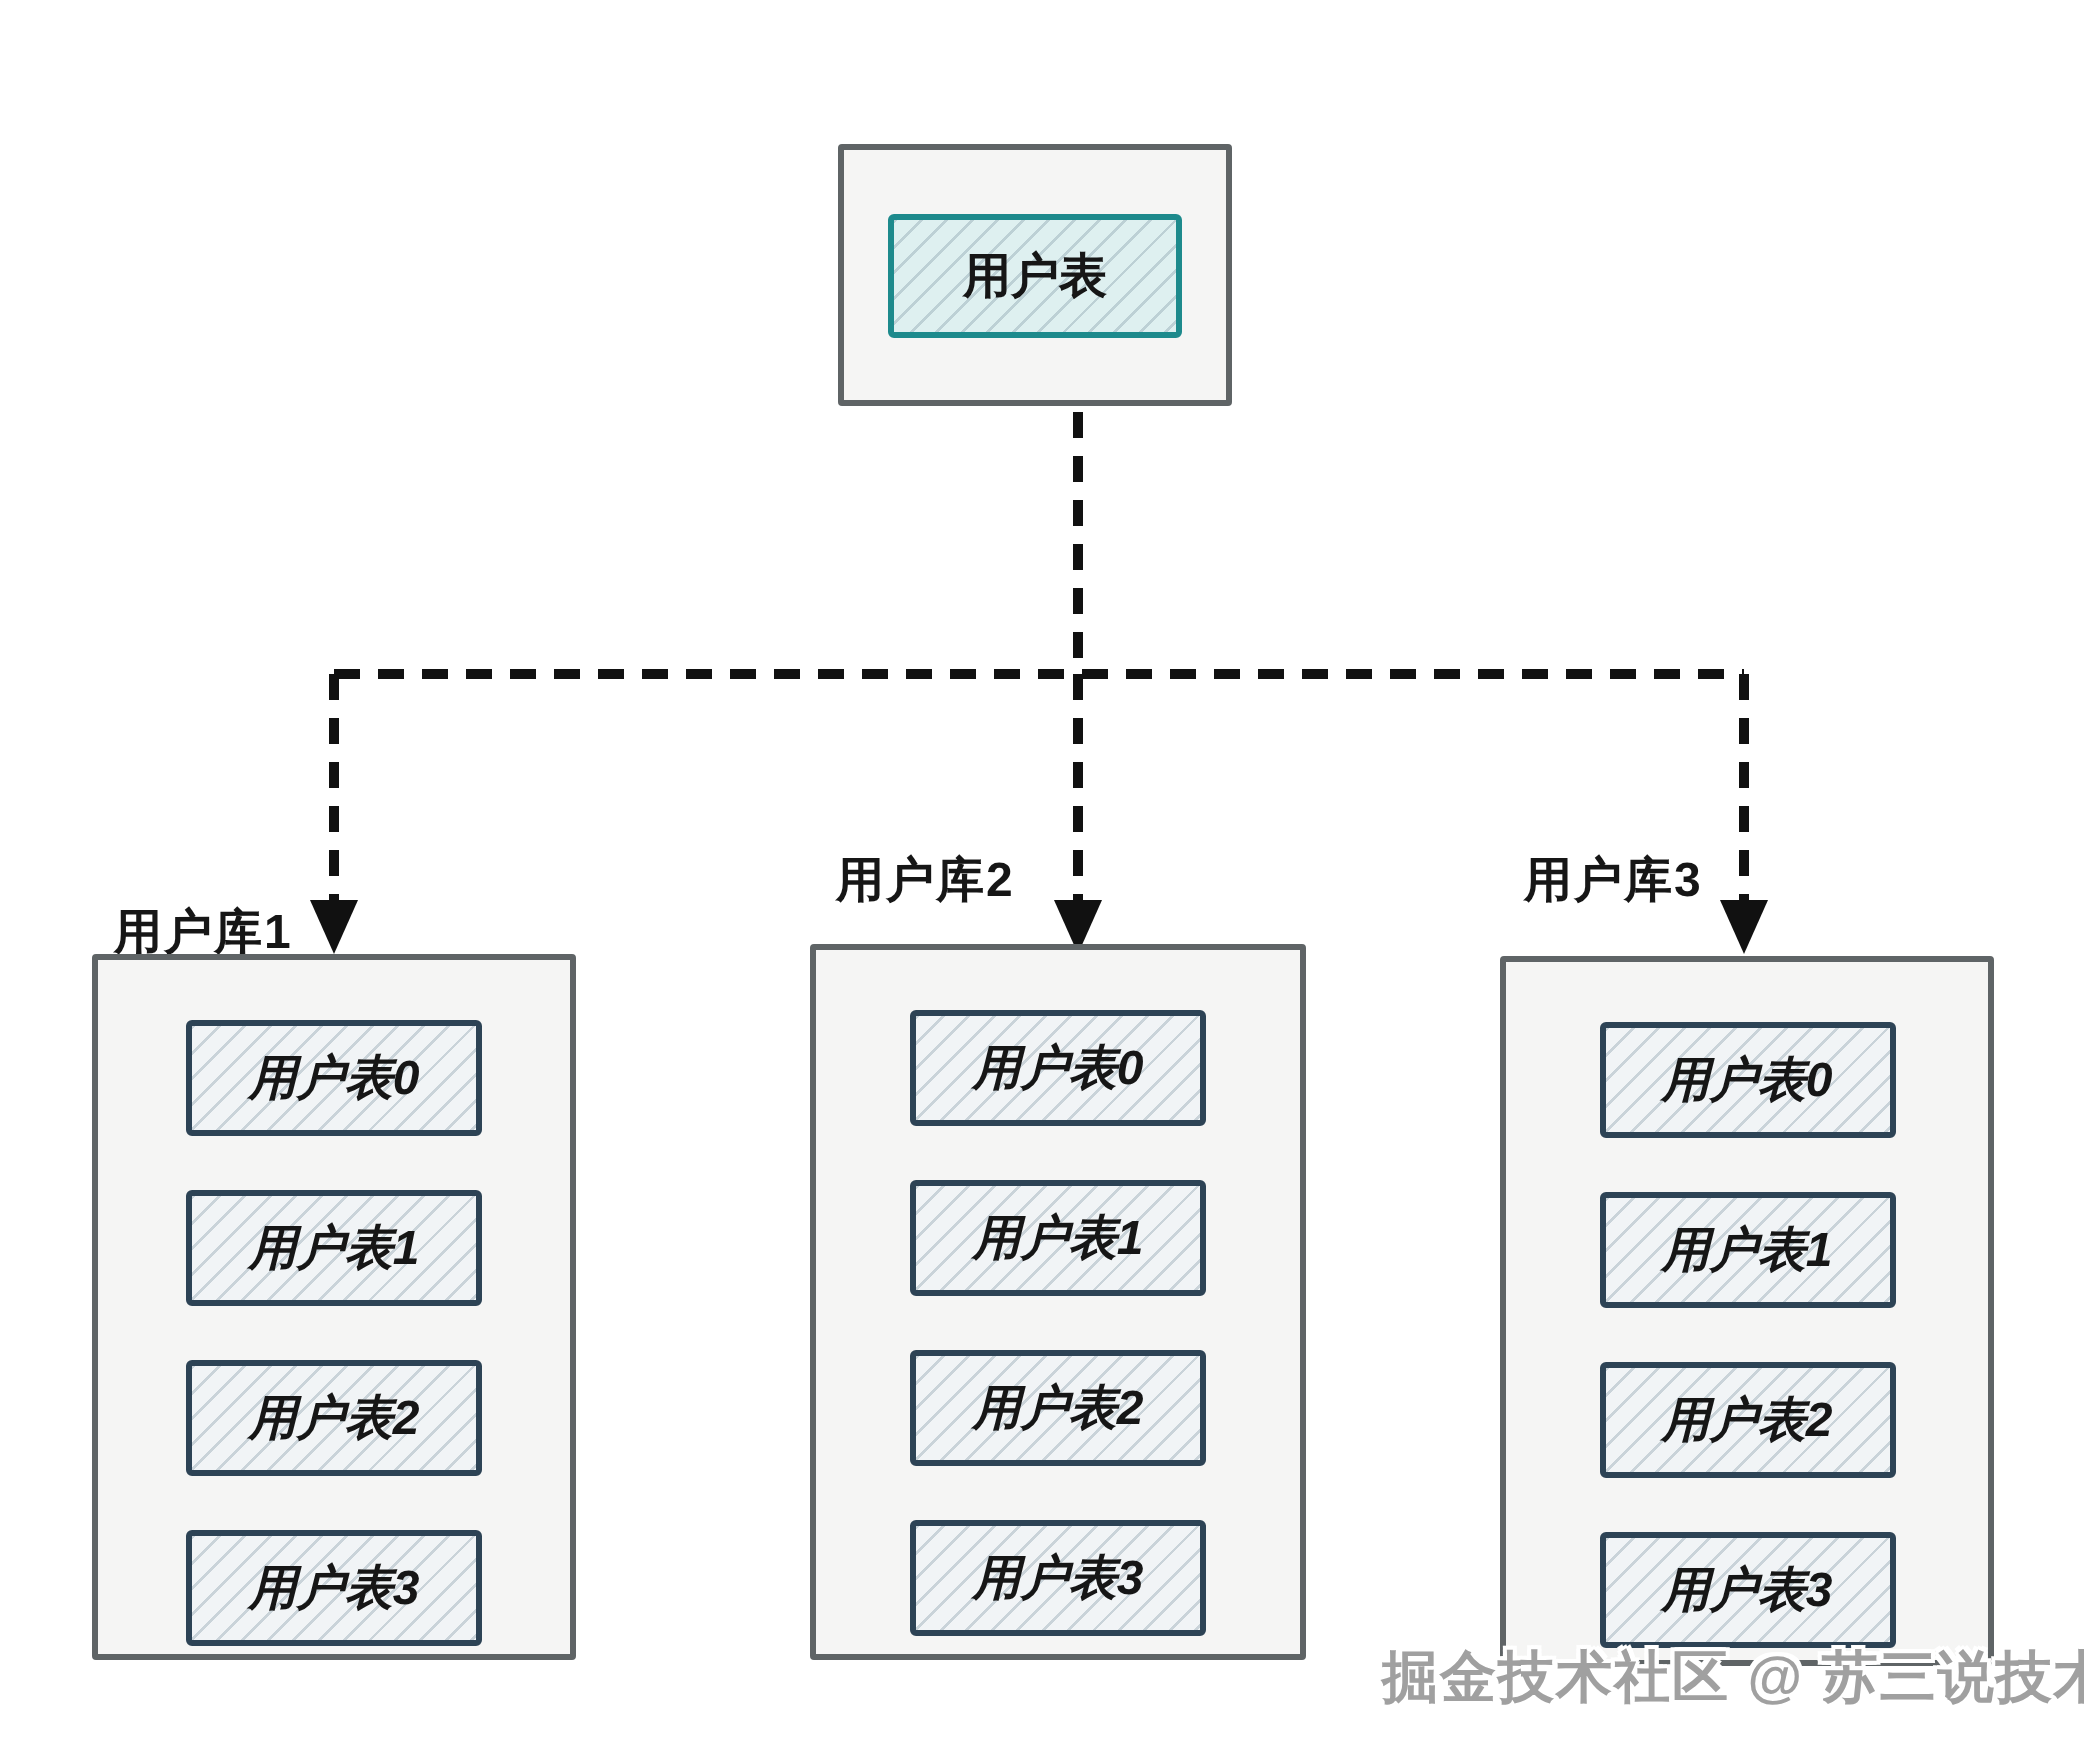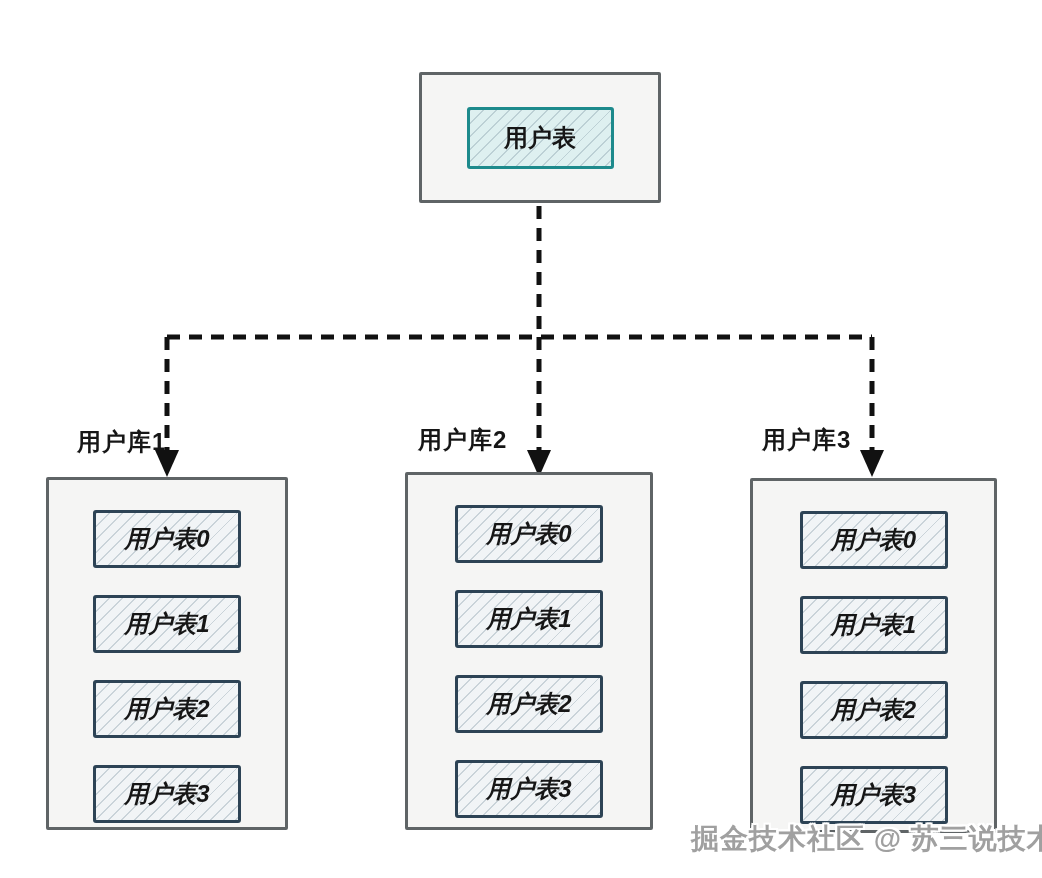--- a/index.html
+++ b/index.html
@@ -30,21 +30,21 @@
   .container-box {
     position: absolute;
     box-sizing: border-box;
     background: var(--container-fill, #f5f5f4);
     border: 3px solid var(--container-border, #5f6466);
     border-radius: 2px;
   }
   .root-box {
     left: 419px;
     top: 72px;
-    width: 242px;
+    width: 197px;
     height: 131px;
     display: flex;
     align-items: center;
     justify-content: center;
   }
   .hatch {
     background-image: repeating-linear-gradient(
       135deg,
       rgba(110, 135, 150, 0.30) 0px,
       rgba(110, 135, 150, 0.30) 1.4px,
@@ -134,21 +134,21 @@
     <line x1="539" y1="206" x2="539" y2="337" stroke="currentColor" stroke-width="5" stroke-dasharray="13 9"></line>
     <line x1="167" y1="337" x2="872" y2="337" stroke="currentColor" stroke-width="5" stroke-dasharray="13 9"></line>
     <line x1="167" y1="337" x2="167" y2="452" stroke="currentColor" stroke-width="5" stroke-dasharray="13 9"></line>
     <line x1="539" y1="337" x2="539" y2="452" stroke="currentColor" stroke-width="5" stroke-dasharray="13 9"></line>
     <line x1="872" y1="337" x2="872" y2="452" stroke="currentColor" stroke-width="5" stroke-dasharray="13 9"></line>
     <polygon points="155,450 179,450 167,477" fill="currentColor"></polygon>
     <polygon points="527,450 551,450 539,477" fill="currentColor"></polygon>
     <polygon points="860,450 884,450 872,477" fill="currentColor"></polygon>
   </svg>
 
-  <div class="shard-label" style="left:57px; top:426px;margin-left:20px;">用户库1</div>
+  <div class="shard-label" style="left:57px; top:450px;">用户库1</div>
   <div class="shard-label" style="left:418px; top:424px;">用户库2</div>
   <div class="shard-label" style="left:762px; top:424px;">用户库3</div>
 
   <div class="container-box shard-box" style="left:46px; top:477px; width:242px; height:353px;">
     <div class="shard-table hatch">用户表0</div>
     <div class="shard-table hatch">用户表1</div>
     <div class="shard-table hatch">用户表2</div>
     <div class="shard-table hatch">用户表3</div>
   </div>
 

